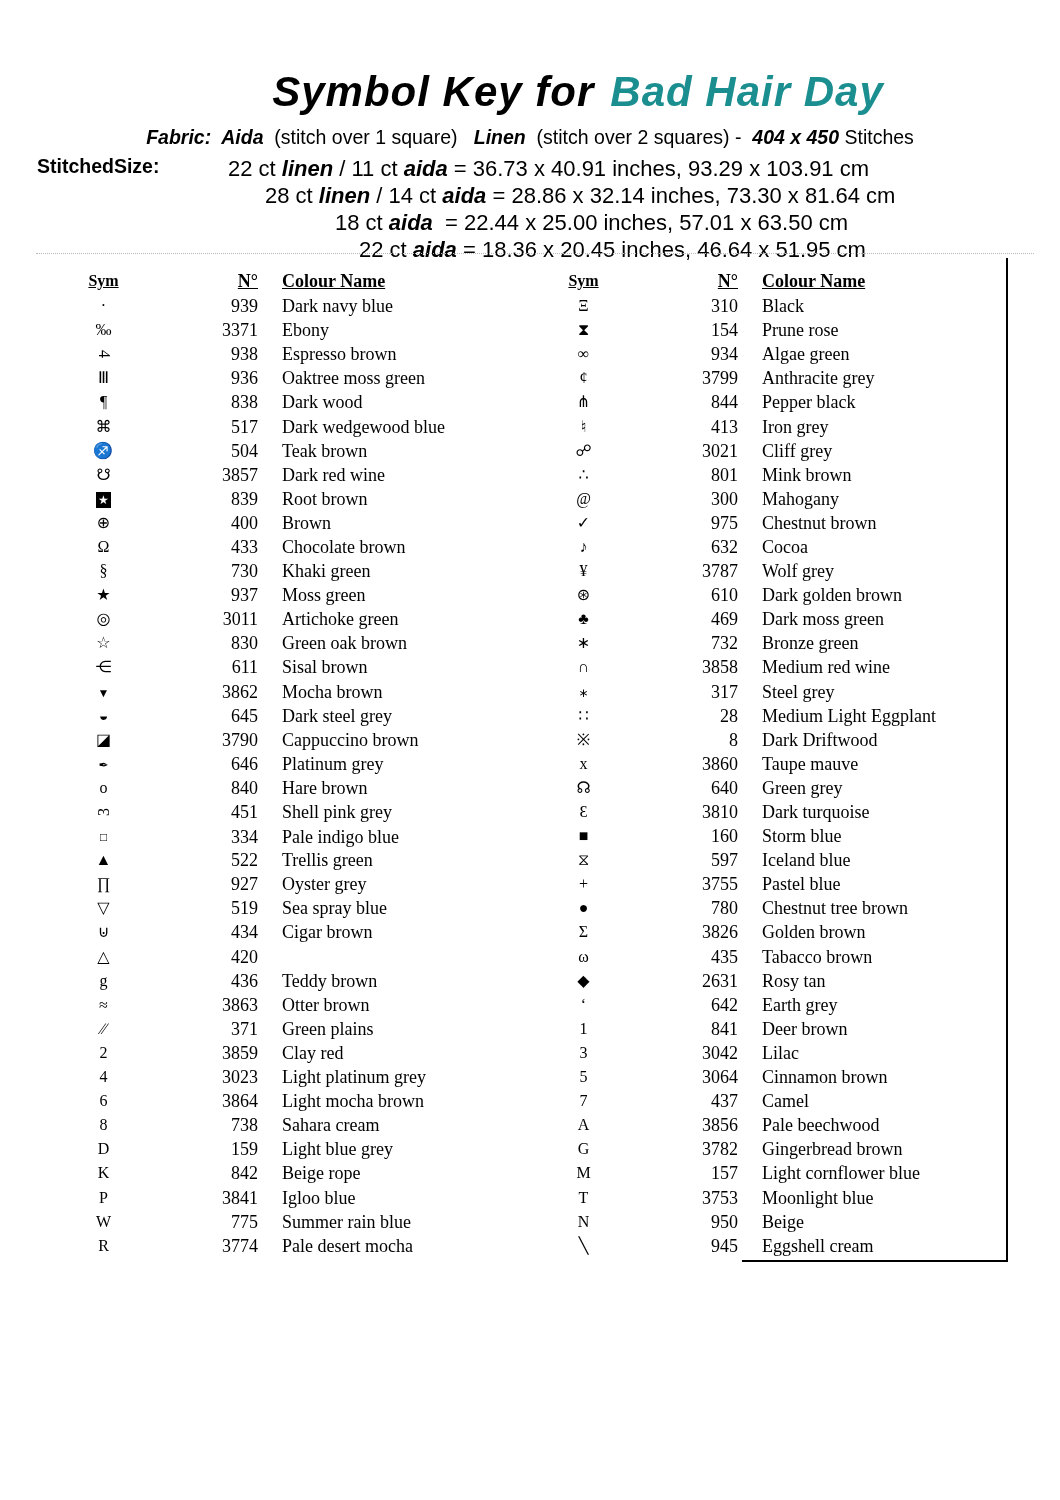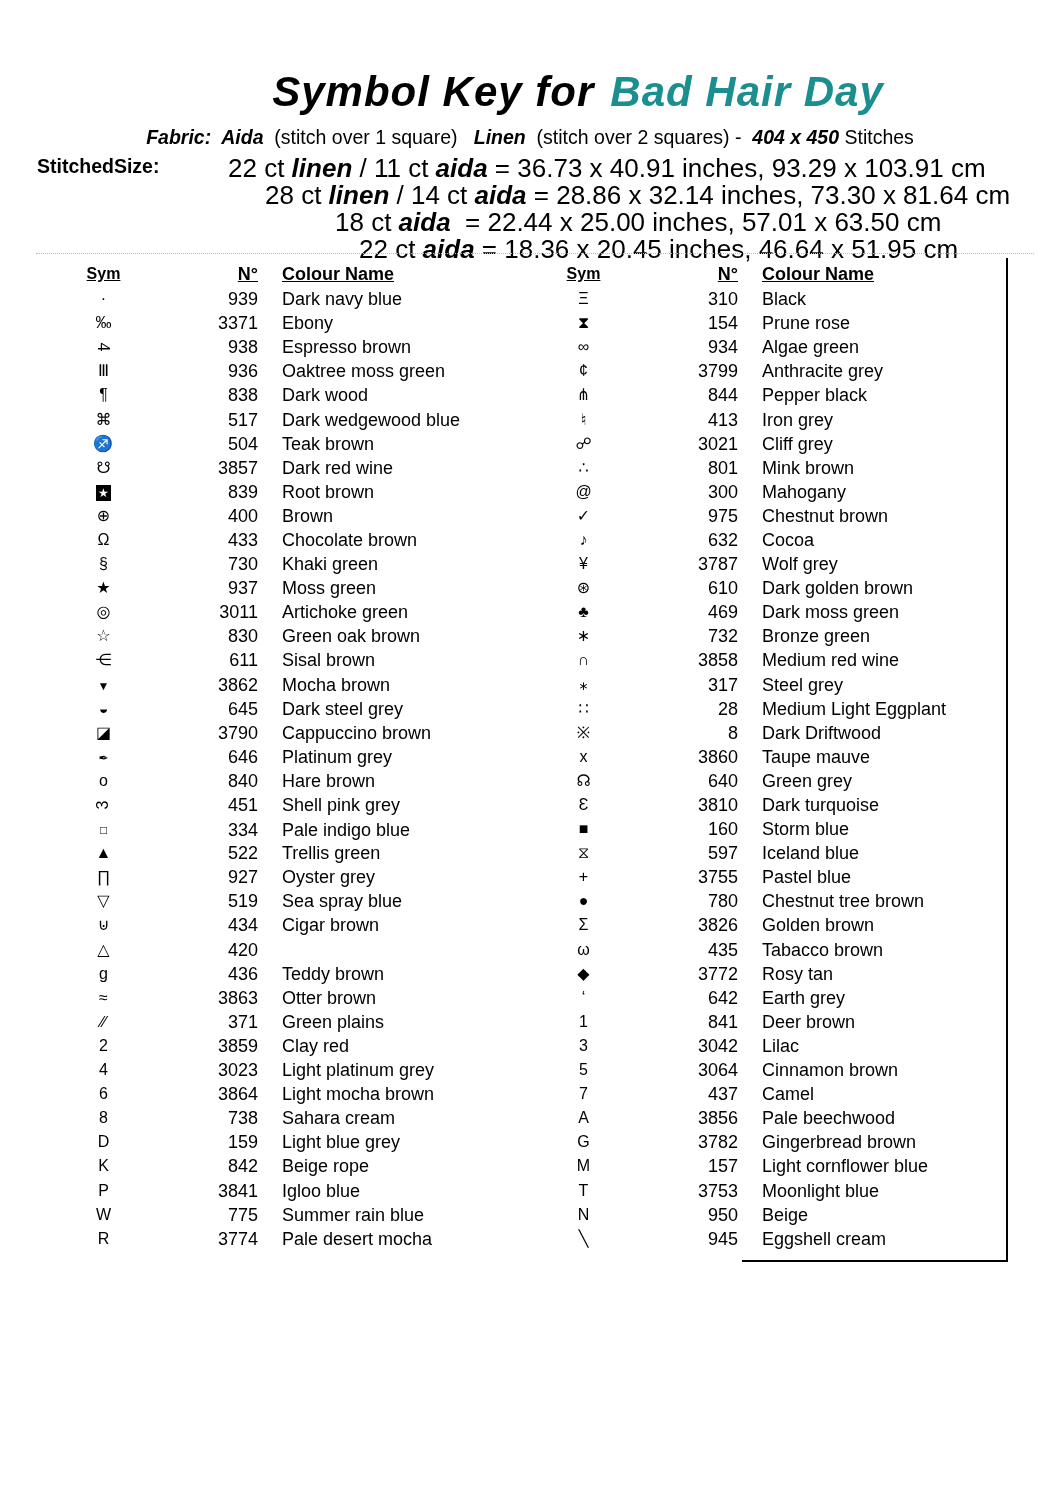--- a/index.html
+++ b/index.html
@@ -15,28 +15,28 @@
     font-size:42px;letter-spacing:1px;white-space:pre;padding-left:48px;
   }
   .title .project{color:#1b8e90;margin-left:16px;}
   
   .fabric{
     position:absolute;top:126px;left:0;width:100%;text-align:center;
     font-size:19.5px;white-space:pre;
   }
   
   .size-label{position:absolute;left:37px;top:155px;font-size:19.5px;font-weight:bold;}
-  .size-block{position:absolute;left:228px;top:155px;font-size:26px;line-height:27px;white-space:pre;}
+  .size-block{position:absolute;left:228px;top:155px;font-size:22px;line-height:27px;white-space:pre;}
   .size-line:nth-of-type(2){margin-left:37px;}
   .size-line:nth-of-type(3){margin-left:107px;}
   .size-line:nth-of-type(4){margin-left:131px;}
   
   .topline{position:absolute;left:36px;top:253px;width:998px;border-top:1px dotted #b9b9b9;height:0;}
   
-  .keytable{position:absolute;top:261px;font-size:18px;}
+  .keytable{position:absolute;top:268px;font-size:18px;font-family:Liberation Serif, serif;}
   #table-left{left:56px;}
   #table-right{left:536px;}
   .trow{display:grid;grid-template-columns:95px 107px 275px;height:24.1px;line-height:24px;align-items:center;}
   .thead{height:26px;line-height:26px;font-weight:bold;}
   .thead .hd{text-decoration:underline;}
   .c-sym{text-align:center;font-size:16px;}
   .c-num{text-align:right;}
   .c-name{padding-left:24px;white-space:nowrap;}
   .sym-sm{font-size:12px;}
   .sym-inv{background:#000;color:#fff;font-size:12px;line-height:14px;padding:1px 2px;display:inline-block;}
@@ -473,21 +473,21 @@
   </div>
 
   <div class="trow">
     <span class="c-sym"><span>ω</span></span>
     <span class="c-num">435</span>
     <span class="c-name">Tabacco brown</span>
   </div>
 
   <div class="trow">
     <span class="c-sym"><span>◆</span></span>
-    <span class="c-num">3772</span>
+    <span class="c-num">2631</span>
     <span class="c-name">Rosy tan</span>
   </div>
 
   <div class="trow">
     <span class="c-sym"><span>‘</span></span>
     <span class="c-num">642</span>
     <span class="c-name">Earth grey</span>
   </div>
 
   <div class="trow">

